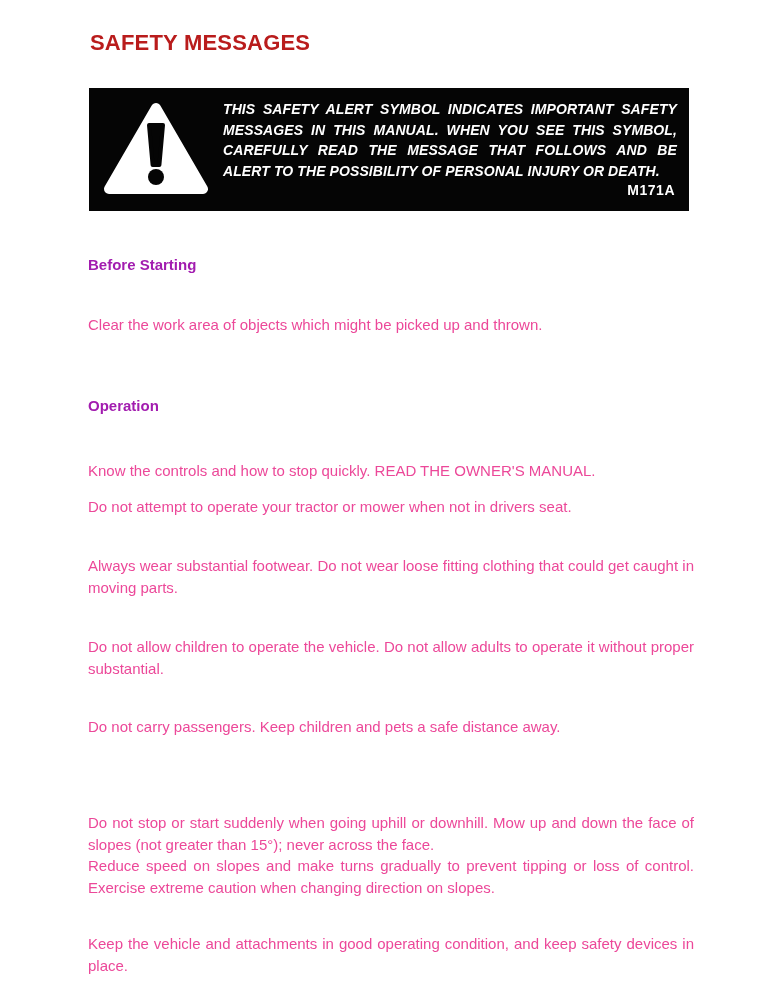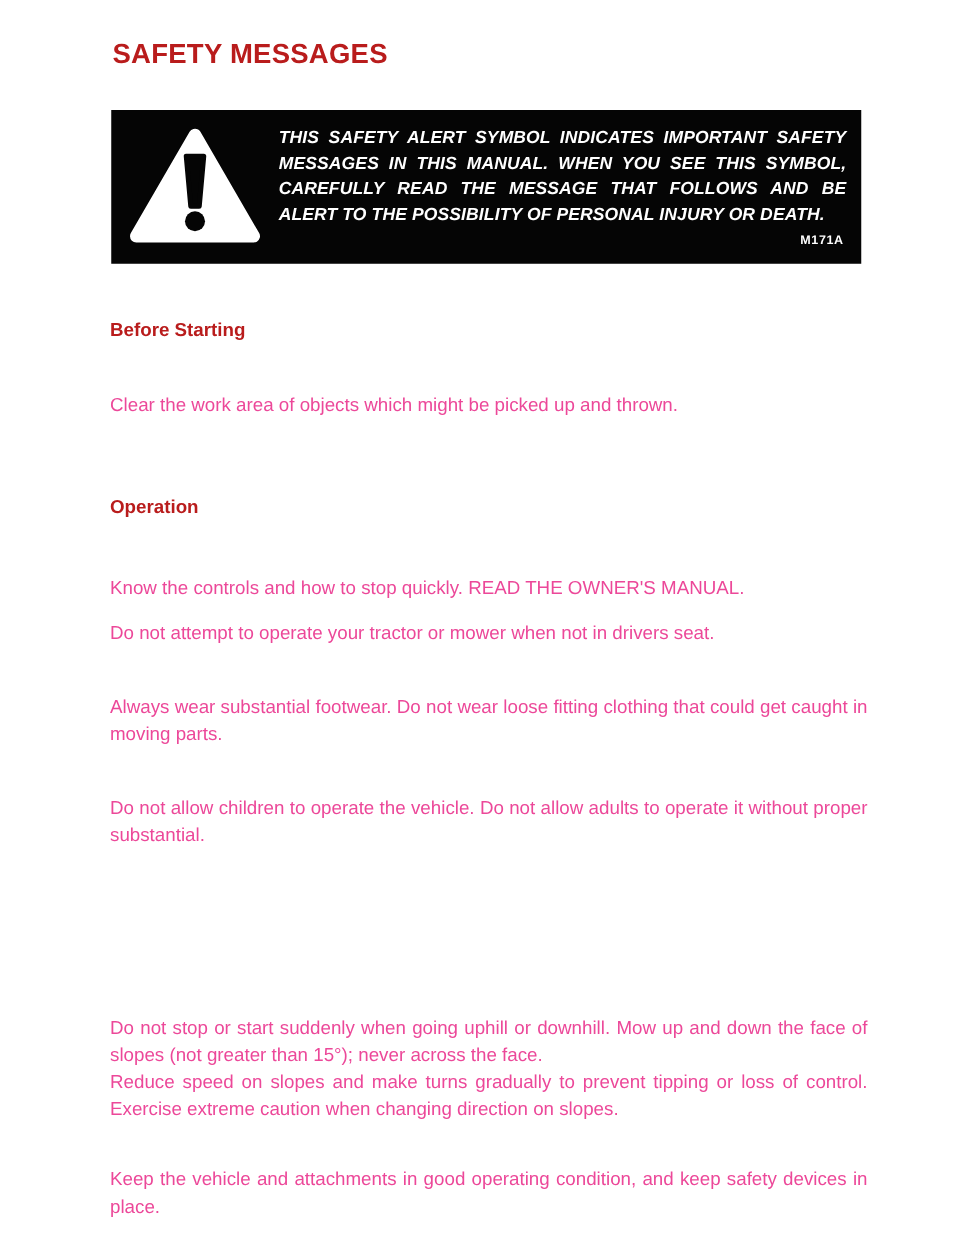--- a/index.html
+++ b/index.html
@@ -60,30 +60,30 @@
     font-weight: bold;
     font-style: italic;
     text-align: justify;
     letter-spacing: 0.1px;
   }
   .alert-code {
     position: absolute;
     right: 14px;
     bottom: 13px;
     color: #ffffff;
-    font-size: 10px;
+    font-size: 14px;
     font-weight: bold;
     letter-spacing: 0.5px;
   }
   .section-heading {
     position: absolute;
     left: 88px;
     font-size: 15px;
     font-weight: bold;
-    color: #b91c1c;
+    color: #a21caf;
   }
   .para {
     position: absolute;
     left: 88px;
     width: 606px;
     font-size: 15px;
     line-height: 22px;
     text-align: justify;
     color: #ec4899;
   }
@@ -122,17 +122,18 @@
   </div>
 
   <h2 class="section-heading" id="h-before">Before Starting</h2>
   <p class="para" id="p-clear">Clear the work area of objects which might be picked up and thrown.</p>
 
   <h2 class="section-heading" id="h-operation">Operation</h2>
   <p class="para" id="p-know">Know the controls and how to stop quickly. READ THE OWNER'S MANUAL.</p>
   <p class="para" id="p-attempt">Do not attempt to operate your tractor or mower when not in drivers seat.</p>
   <p class="para" id="p-footwear">Always wear substantial footwear. Do not wear loose fitting clothing that could get caught in moving parts.</p>
   <p class="para" id="p-children">Do not allow children to operate the vehicle. Do not allow adults to operate it without proper substantial.</p>
+  <p class="para" id="p-passengers">Do not carry passengers. Keep children and pets a safe distance away.</p>
   <p class="para" id="p-slopes">Do not stop or start suddenly when going uphill or downhill. Mow up and down the face of slopes (not greater than 15°); never across the face.</p>
   <p class="para" id="p-keep">Keep the vehicle and attachments in good operating condition, and keep safety devices in place.</p>
   <p class="para" id="p-reduce">Reduce speed on slopes and make turns gradually to prevent tipping or loss of control. Exercise extreme caution when changing direction on slopes.</p>
 
 </div>
 
 </body></html>

